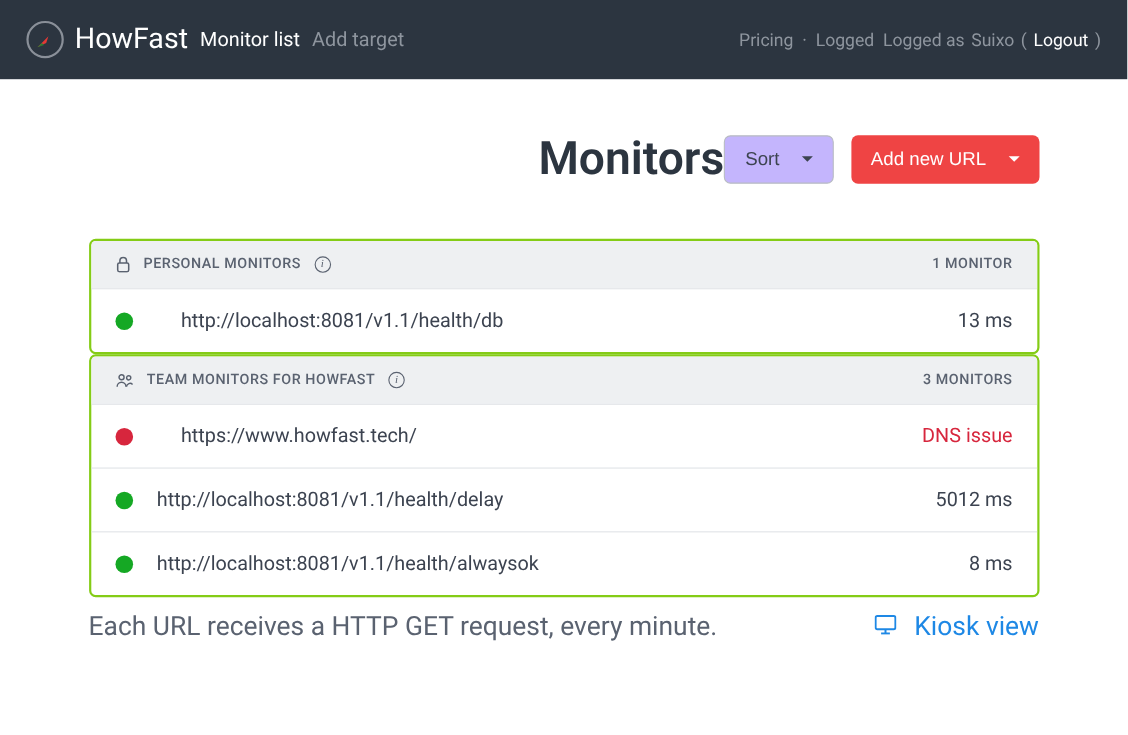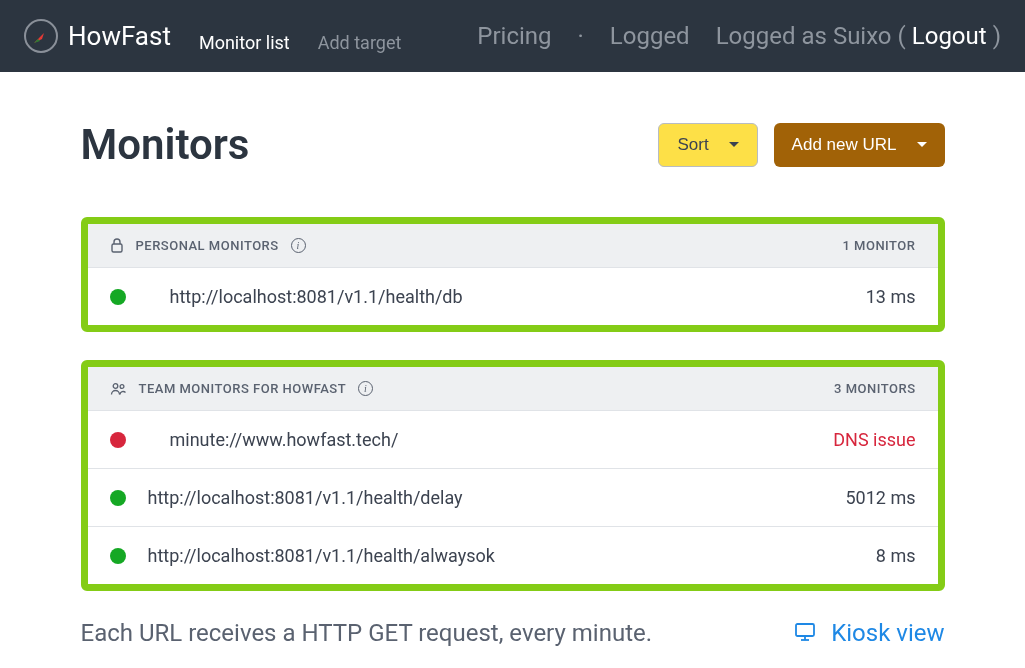--- a/index.html
+++ b/index.html
@@ -15,22 +15,22 @@
     .navbar {
       background: #2c3540;
       height: 72px;
       display: flex;
       align-items: center;
       padding: 0 24px;
       color: #fff;
     }
     .nav-left {
       display: flex;
-      align-items: flex-end;
-      gap: 28px;
+      align-items: center;
+      gap: 11px;
     }
     .brand {
       display: flex;
       align-items: center;
       gap: 10px;
     }
     .brand-name {
       font-size: 26px;
       font-weight: 400;
       color: #fff;
@@ -49,22 +49,22 @@
       color: #fff;
       cursor: pointer;
     }
     .nav-link.muted {
       color: #8e959e;
     }
     .nav-right {
       margin-left: auto;
       display: flex;
       align-items: center;
-      gap: 26px;
-      font-size: 24px;
+      gap: 8px;
+      font-size: 16px;
       color: #8e959e;
     }
     .nav-right .sep {
       color: #8e959e;
     }
     .nav-right .link {
       cursor: pointer;
     }
     .logout {
       color: #fff;
@@ -75,21 +75,21 @@
       align-items: baseline;
     }
     .container {
       max-width: 864px;
       margin: 0 auto;
       padding: 48px 0 40px;
     }
     .header-row {
       display: flex;
       align-items: center;
-      justify-content: space-between;
+      justify-content: flex-end;
       margin-bottom: 48px;
     }
     .page-title {
       font-size: 42px;
       font-weight: 600;
       color: #2c3540;
     }
     .header-buttons {
       display: flex;
       gap: 16px;
@@ -99,39 +99,38 @@
       border-radius: 6px;
       display: flex;
       align-items: center;
       padding: 0 18px;
       font-size: 17px;
       cursor: pointer;
       gap: 20px;
       border: none;
     }
     .btn-outline {
-      background: #fde047;
+      background: #c4b5fd;
       border: 1px solid #b8bcc2;
       color: #3c4350;
     }
     .btn-primary {
-      background: #a16207;
+      background: #ef4444;
       color: #fff;
     }
     .chevron {
       width: 0;
       height: 0;
       border-left: 5px solid transparent;
       border-right: 5px solid transparent;
       border-top: 5px solid currentColor;
     }
     .section {
-      border: 7px solid #84cc16;
+      border: 2px solid #84cc16;
       border-radius: 6px;
-      margin-bottom: 28px;
       overflow: hidden;
     }
     .section-header {
       background: #eef0f2;
       padding: 14px 22px;
       display: flex;
       align-items: center;
       gap: 12px;
       font-size: 13px;
       letter-spacing: 0.5px;
@@ -289,21 +288,21 @@
               <circle cx="12" cy="4.5" r="1.9"></circle>
               <path d="M10 12.5 a3.2 3.2 0 0 1 5.5 -2"></path>
             </svg>
           </span>
           <span class="section-header-title">TEAM MONITORS FOR HOWFAST</span>
           <span class="info-icon">i</span>
           <span class="section-header-count">3 MONITORS</span>
         </div>
         <div class="monitor-row">
           <span class="status-dot status-red"></span>
-          <span class="monitor-url">minute://www.howfast.tech/</span>
+          <span class="monitor-url">https://www.howfast.tech/</span>
           <span class="monitor-value error">DNS issue</span>
         </div>
         <div class="monitor-row">
           <span class="status-dot status-green"></span>
           <span class="monitor-url">http://localhost:8081/v1.1/health/delay</span>
           <span class="monitor-value">5012 ms</span>
         </div>
         <div class="monitor-row">
           <span class="status-dot status-green"></span>
           <span class="monitor-url">http://localhost:8081/v1.1/health/alwaysok</span>

